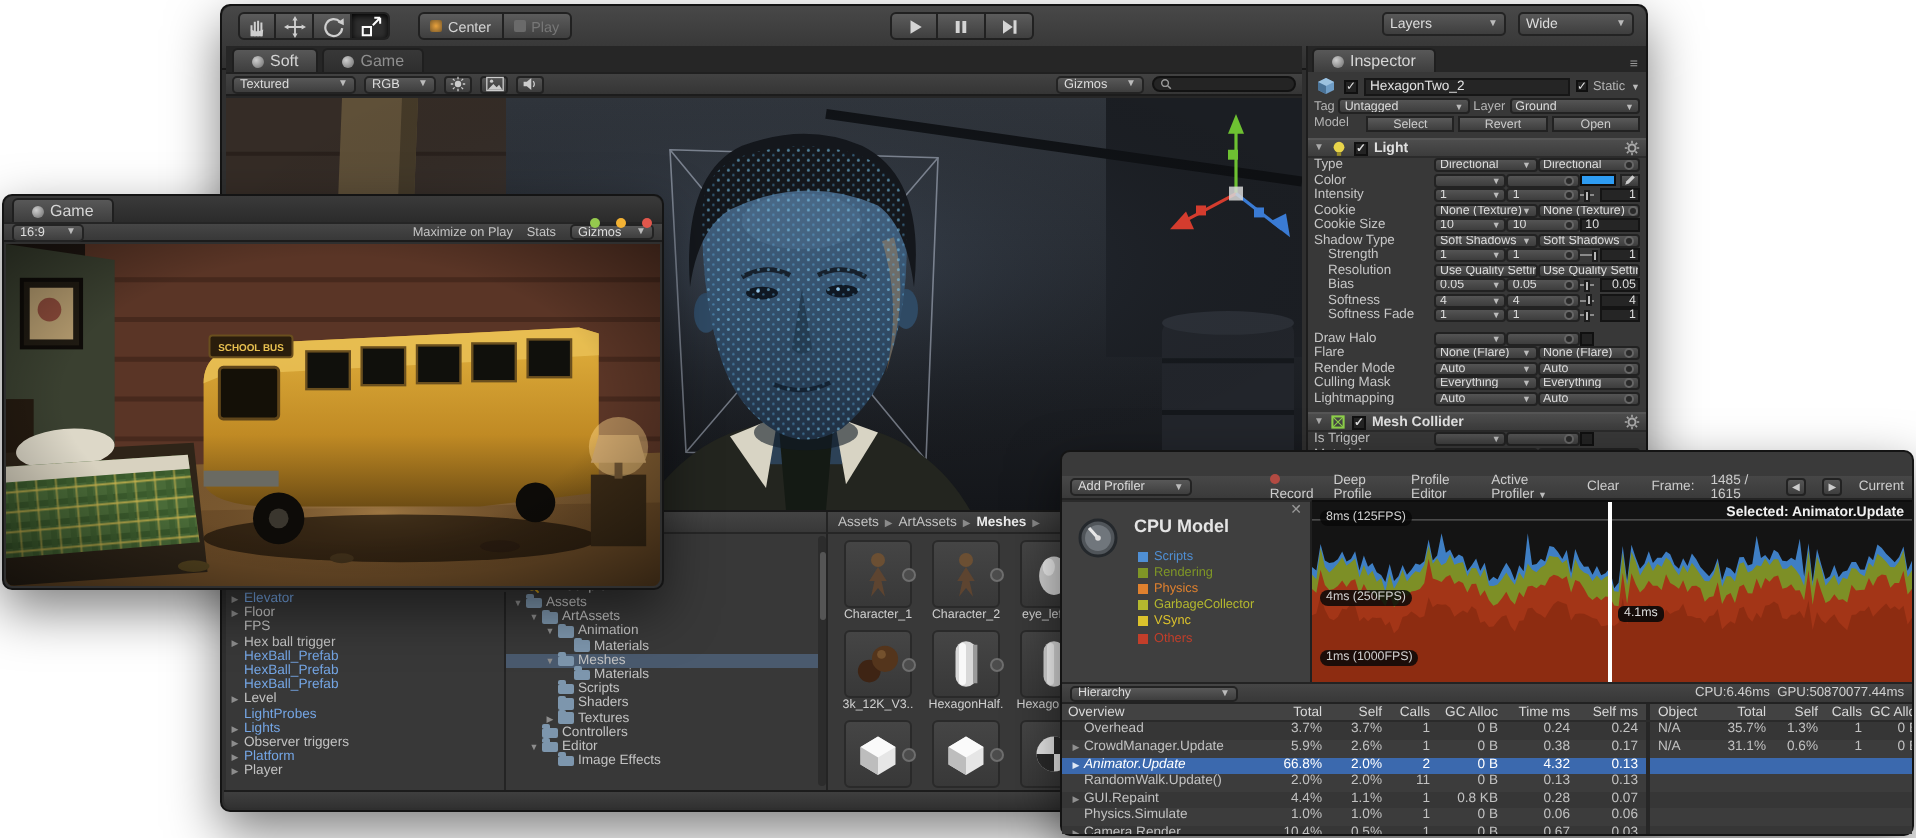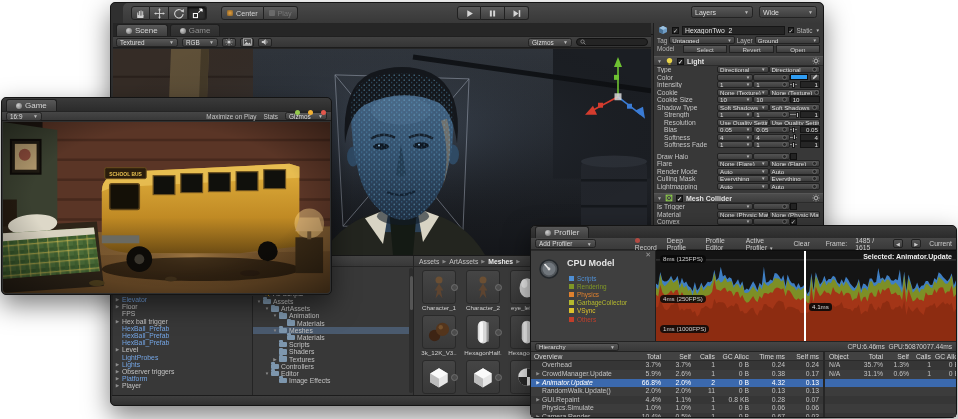--- a/index.html
+++ b/index.html
@@ -1,21 +1,21 @@
 <!DOCTYPE html>
 <html><head>
 <meta charset="utf-8">
 <style>
 *{margin:0;padding:0;box-sizing:border-box}
 body{font-family:"Liberation Sans",sans-serif;background:#fff}
 .stage{position:relative;width:958px;height:419px;background:#fff;overflow:hidden}
 .win{position:absolute;border-radius:5px;border:1px solid #141414;background:#2f2f2f;box-shadow:0 10px 26px rgba(0,0,0,.5)}
 
 .main{left:110px;top:2px;width:714px;height:404px;z-index:1}
-.mtb{position:absolute;left:12px;right:0;top:0;height:32px;background:linear-gradient(#484848,#303030);border-bottom:1px solid #181818;border-radius:5px 5px 0 0}
+.mtb{position:absolute;left:0;right:0;top:0;height:32px;background:linear-gradient(#484848,#303030);border-bottom:1px solid #181818;border-radius:5px 5px 0 0}
 .tgrp{position:absolute;display:flex}
 .tbtn{height:14px;width:19px;display:flex;align-items:center;justify-content:center;background:linear-gradient(#5c5c5c,#3f3f3f);border:1px solid #212121;border-left-width:0}
 .tgrp .tbtn:first-child{border-left-width:1px;border-radius:3px 0 0 3px}
 .tgrp .tbtn:last-child{border-radius:0 3px 3px 0}
 .tbtn.sel{background:#2e2e2e;box-shadow:inset 0 1px 3px #000}
 .txt-btn{width:auto;padding:0 5px;font-size:7.2px;color:#d5d5d5;gap:3px}
 .txt-btn.dim{color:#777}
 .pbtn{width:24px}
 .dd{display:inline-flex;align-items:center;justify-content:space-between;background:linear-gradient(#585858,#3e3e3e);border:1px solid #232323;border-radius:2.5px;color:#ddd;font-size:7px;padding:0 3px;height:12px}
 .dd .ar{font-size:5px;color:#bbb;margin-left:3px}
@@ -210,21 +210,21 @@
             <span>Wide</span>
             <span class="ar">▼</span>
           </div>
       </div>
     </div>
 
     <div class="sceneview">
       <div class="tabrow">
         <div class="tab">
             <span class="tabico"></span>
-            <span>Scene</span>
+            <span>Soft</span>
           </div>
         <div class="tab off">
             <span class="tabico"></span>
             <span>Game</span>
           </div>
       </div>
       <div class="vbar">
         <div class="dd vdd" style="width:62px">
             <span>Textured</span>
             <span class="ar">▼</span>
@@ -340,20 +340,27 @@
             <path d="M505 48 528 66" stroke="#3a7bd4" stroke-width="1.6"></path>
               <polygon points="522,62 530,58 532,70" fill="#3a7bd4"></polygon>
               <rect x="514" y="55" width="5" height="5" fill="#3a7bd4"></rect>
             <rect x="501.5" y="44.5" width="7" height="7" fill="#d8d8d8" opacity=".85"></rect>
           </g>
         </svg>
       </div>
     </div>
 
     <div class="insp">
+      <div class="itabs">
+        <div class="tab">
+            <span class="tabico"></span>
+            <span>Inspector</span>
+          </div>
+        <span style="font-size:7px;color:#999;padding-right:2px">≡</span>
+      </div>
       <div class="ghead">
         <svg width="12" height="12" viewBox="0 0 12 12">
             <path d="M2 4 6 2 10 4V8L6 10 2 8Z" fill="#6f9dc6"></path>
             <path d="M2 4 6 6 10 4 6 2Z" fill="#9cc2e0"></path>
             <path d="M6 6V10L2 8V4Z" fill="#4a7296"></path>
           </svg>
         <span class="cb on"></span>
         <span class="namefield">HexagonTwo_2</span>
         <span class="cb on" style="width:6px;height:6px"></span>
         <span class="minilabel">Static</span>
@@ -1128,31 +1135,20 @@
         </g>
         <ellipse cx="95" cy="162" rx="8" ry="3" fill="#53431f"></ellipse>
         <ellipse cx="250" cy="152" rx="10" ry="3" fill="#2a1c10"></ellipse>
         <ellipse cx="170" cy="158" rx="6" ry="2.5" fill="#40301a"></ellipse>
         <rect width="331" height="172" fill="url(#vig)"></rect>
       </svg>
     </div>
   </section>
 
   <section class="win prof">
-    <div class="ptitle">
-      <div class="tab">
-          <span class="tabico"></span>
-          <span>Profiler</span>
-        </div>
-      <span class="lights">
-        <span class="tl" style="background:#95c94e"></span>
-        <span class="tl" style="background:#f3b234"></span>
-        <span class="tl" style="background:#e2574c"></span>
-      </span>
-    </div>
     <div class="ptb">
       <span class="dd pddl">
           <span>Add Profiler</span>
           <span class="ar">▼</span>
         </span>
       <span style="width:28px"></span>
       <span><span class="rec"></span><span>Record</span></span>
       <span>Deep Profile</span>
       <span>Profile Editor</span>
       <span><span>Active Profiler</span> <span style="font-size:4.5px;color:#bbb">▼</span></span>

